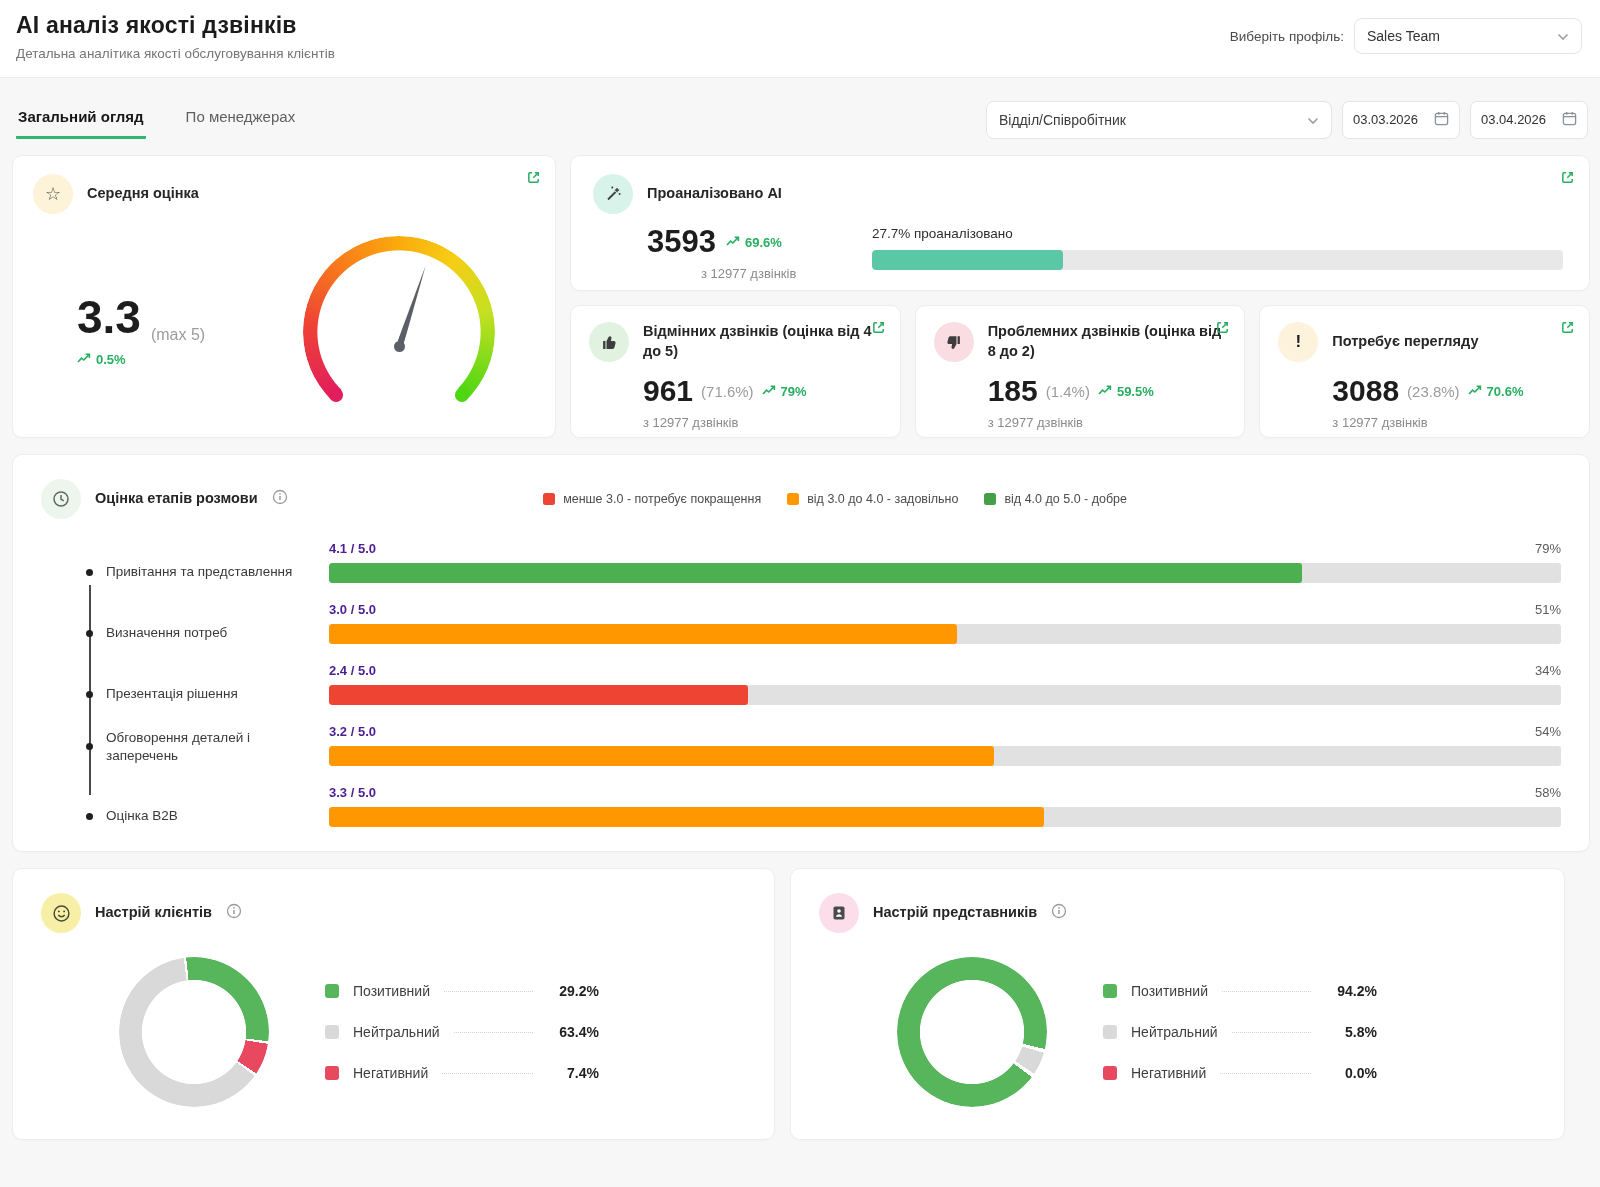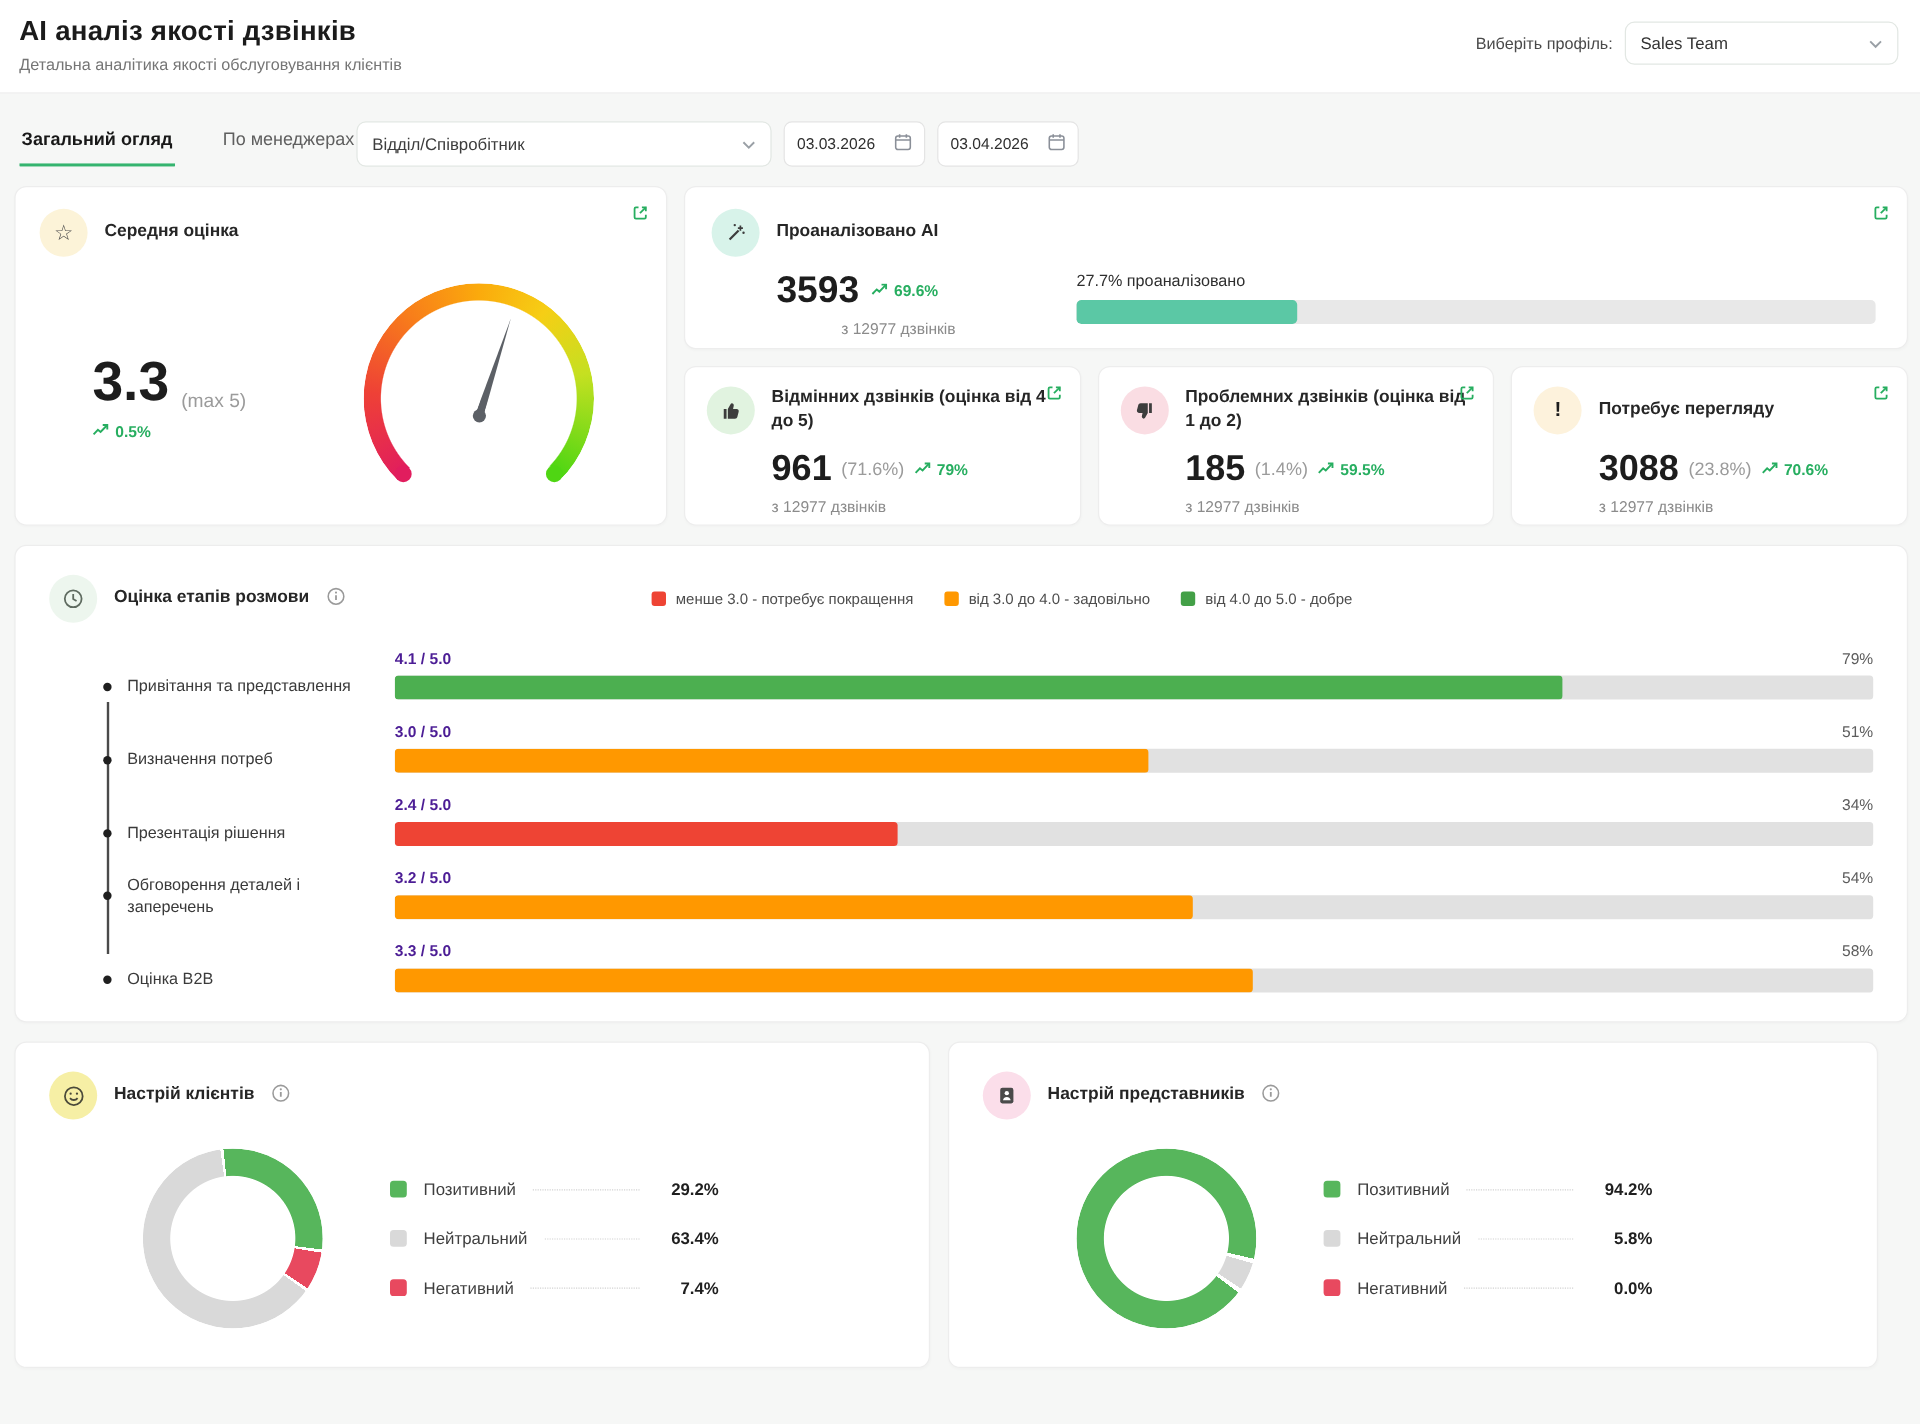--- a/index.html
+++ b/index.html
@@ -14,21 +14,21 @@
   .page-title { font-size:23px; font-weight:700; color:#1b1b1b; letter-spacing:.2px; }
   .page-subtitle { font-size:13.5px; color:#757575; margin-top:7px; }
   .profile-row { display:flex; align-items:center; gap:10px; margin-top:6px; }
   .profile-label { font-size:13.5px; color:#4a4a4a; }
   .select { background:#fff; border:1px solid #e2e7e3; border-radius:8px; height:36px;
             display:flex; align-items:center; justify-content:space-between;
             padding:0 12px; font-size:14px; color:#333; cursor:pointer; }
   .profile-select { width:228px; }
   
   .content { padding:10px 10px 0 12px; }
-  .toolbar { display:flex; align-items:center; margin:12px 2px 16px 2px; }
+  .toolbar { display:flex; justify-content:space-between; align-items:center; margin:12px 2px 16px 2px; }
   .tabs { display:flex; gap:38px; padding-left:2px; }
   .tab { font-size:15px; color:#5f5f5f; padding:8px 2px 11px 2px; cursor:pointer; }
   .tab.active { color:#181818; font-weight:700; border-bottom:3px solid #35b46f; border-radius:1px; }
   .filters { display:flex; gap:10px; align-items:center; }
   .dept-select { width:346px; height:38px; color:#3d3d3d; }
   .date-input { width:118px; height:38px; background:#fff; border:1px solid #e4e4e4; border-radius:7px;
                 display:flex; align-items:center; justify-content:space-between; padding:0 10px;
                 font-size:13px; color:#2f2f2f; cursor:pointer; }
   
   .card { background:#fff; border:1px solid #ededed; border-radius:10px; position:relative;
@@ -59,21 +59,21 @@
   .gauge-cap { position:absolute; left:50%; top:50%; width:14px; height:14px; margin:-7px; border-radius:50%; }
   .cap-start { background:#e11d5e; transform:rotate(225deg) translateY(-89px); }
   .cap-end { background:#4fd613; transform:rotate(135deg) translateY(-89px); }
   .needle { position:absolute; left:calc(50% - 3.5px); top:calc(50% - 71px); width:7px; height:85px;
             background:#5c6066; clip-path:polygon(50% 0, 100% 100%, 0 100%);
             transform-origin:50% 100%; transform:rotate(18deg); }
   .pivot { position:absolute; left:calc(50% - 5.5px); top:calc(50% + 9px); width:11px; height:11px;
            border-radius:50%; background:#5c6066; }
   .right-stack { display:flex; flex-direction:column; gap:14px; }
   .card-ai { height:136px; padding:18px 22px; }
-  .ai-body { display:flex; align-items:flex-start; gap:44px; padding:10px 4px 0 54px; }
+  .ai-body { display:flex; align-items:flex-start; gap:19px; padding:10px 4px 0 54px; }
   .ai-left { width:206px; flex-shrink:0; }
   .big-value-row { display:flex; align-items:center; gap:10px; }
   .big-value { font-size:31px; font-weight:700; color:#1d1d1d; }
   .ai-right { flex:1; padding-top:2px; }
   .progress-label { font-size:13.5px; color:#2e2e2e; margin-bottom:9px; }
   .progress-track { height:20px; background:#e8e8e8; border-radius:4px; overflow:hidden; }
   .progress-fill { height:100%; background:#5bc8a5; border-radius:4px; }
   .grid-three { display:grid; grid-template-columns:1fr 1fr 1fr; gap:14px; }
   .card-small { height:133px; padding:16px 18px; }
   .small-value-row { display:flex; align-items:center; gap:8px; margin:12px 0 7px 54px; }
@@ -318,21 +318,21 @@
               </svg>
           </span>
           <div class="card-head">
             <div class="icon-circle bg-down">
               <svg width="17" height="17" viewBox="0 0 16 16" fill="#3d3d3d">
                   <g transform="rotate(180 8 8)">
                     <path d="M2 6.5h2.2V14H2zM5.2 14h5.6c.9 0 1.7-.6 1.9-1.5l1-4c.25-1-.5-2-1.55-2H9.3l.55-2.7C10 2.9 9.35 2 8.4 2c-.45 0-.87.25-1.08.65L5.2 6.5z"></path>
                   </g>
                 </svg>
             </div>
-            <div class="card-title">Проблемних дзвінків (оцінка від 1 до 2)</div>
+            <div class="card-title">Проблемних дзвінків (оцінка від 8 до 2)</div>
           </div>
           <div class="small-value-row">
             <span class="small-value">185</span>
             <span class="share">(1.4%)</span>
             <span class="trend">
               <span>
                 <svg width="14" height="11" viewBox="0 0 14 11">
                     <polyline points="1,9 4.6,5.2 6.8,7 12,1.6" fill="none" stroke="#27ae60" stroke-width="1.6"></polyline>
                     <polyline points="8.6,1.2 12.4,1.2 12.4,5" fill="none" stroke="#27ae60" stroke-width="1.6"></polyline>
                   </svg>

